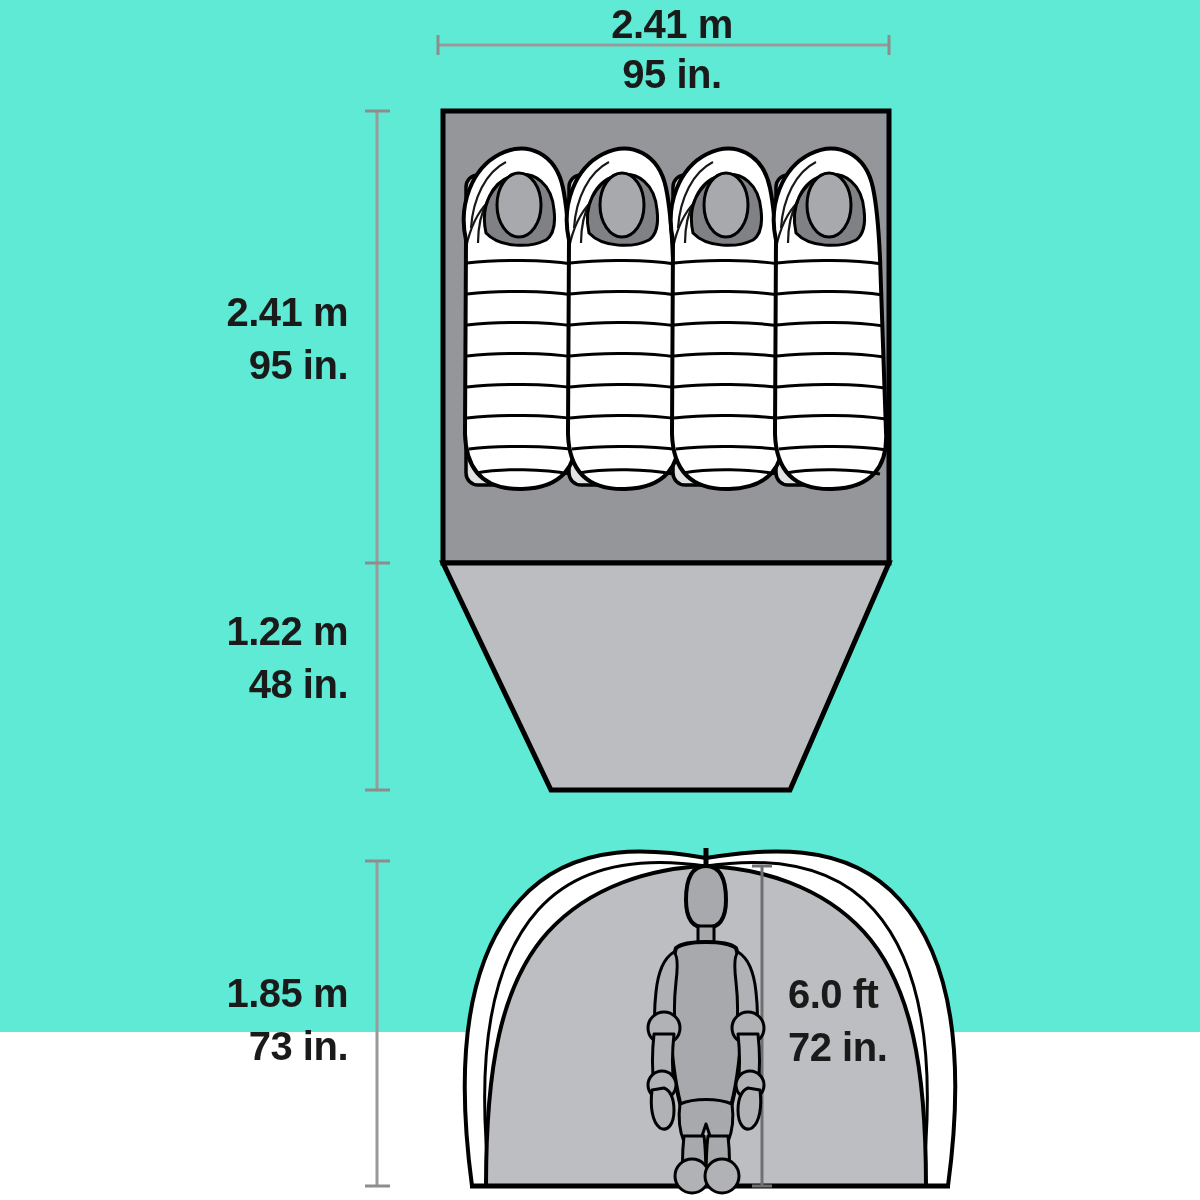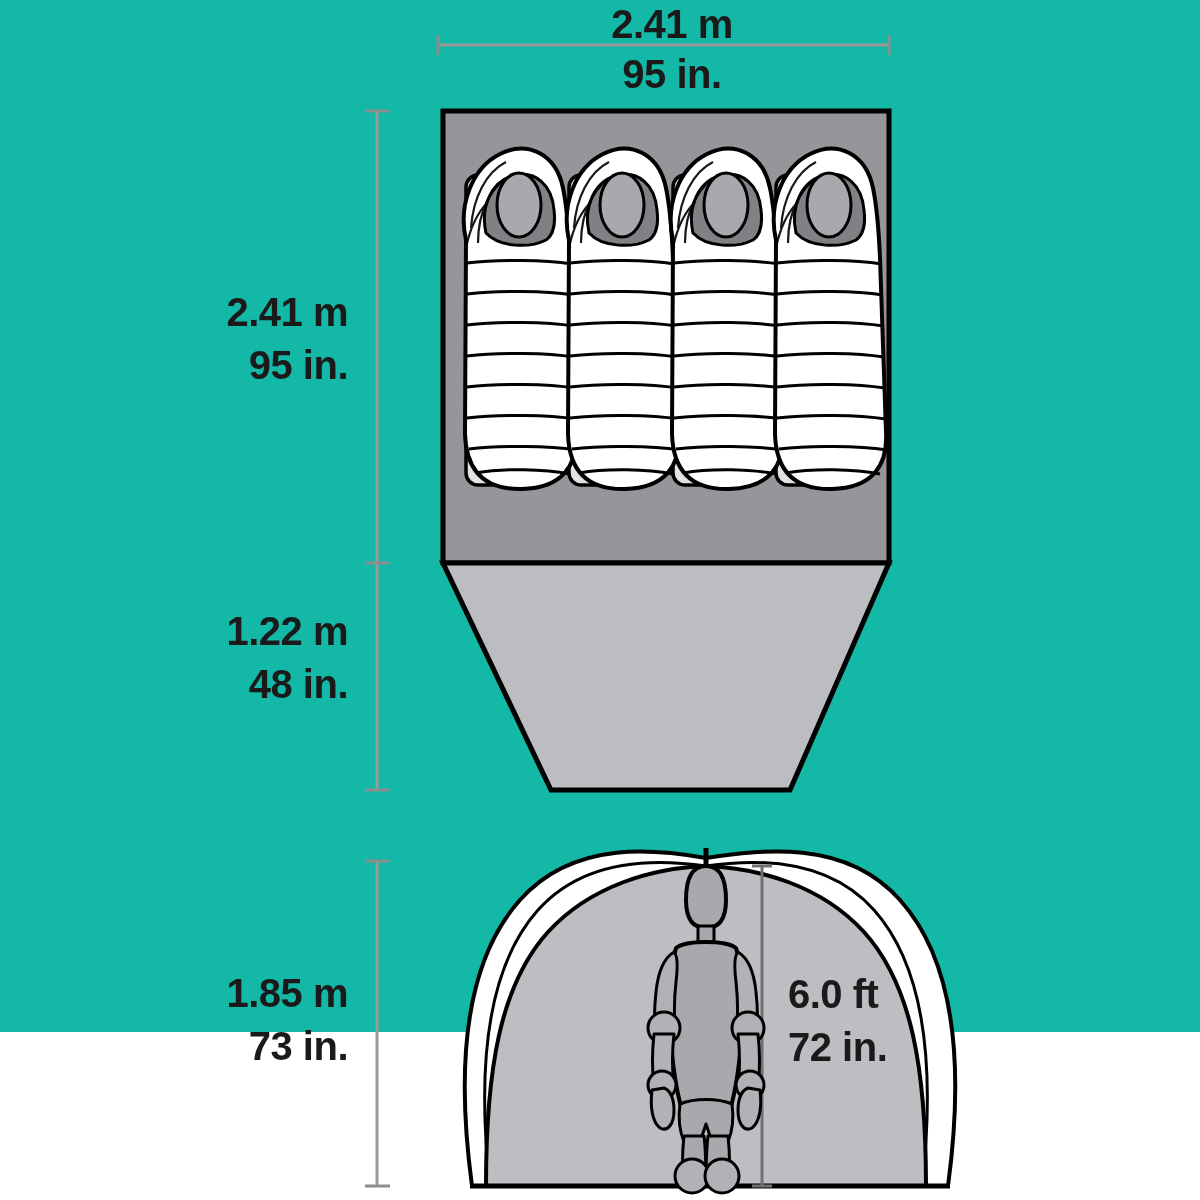--- a/index.html
+++ b/index.html
@@ -10,21 +10,21 @@
   body {
     width: 1200px;
     height: 1200px;
     overflow: hidden;
     font-family: "Liberation Sans", sans-serif;
   }
   #diagram-root {
     position: relative;
     width: 1200px;
     height: 1032px;
-    background: #14b8a6;
+    background: #5eead4;
   }
   svg.layer {
     position: absolute;
     top: 0;
     left: 0;
     width: 1200px;
     height: 1200px;
   }
   .dim-text {
     font-family: "Liberation Sans", sans-serif;

